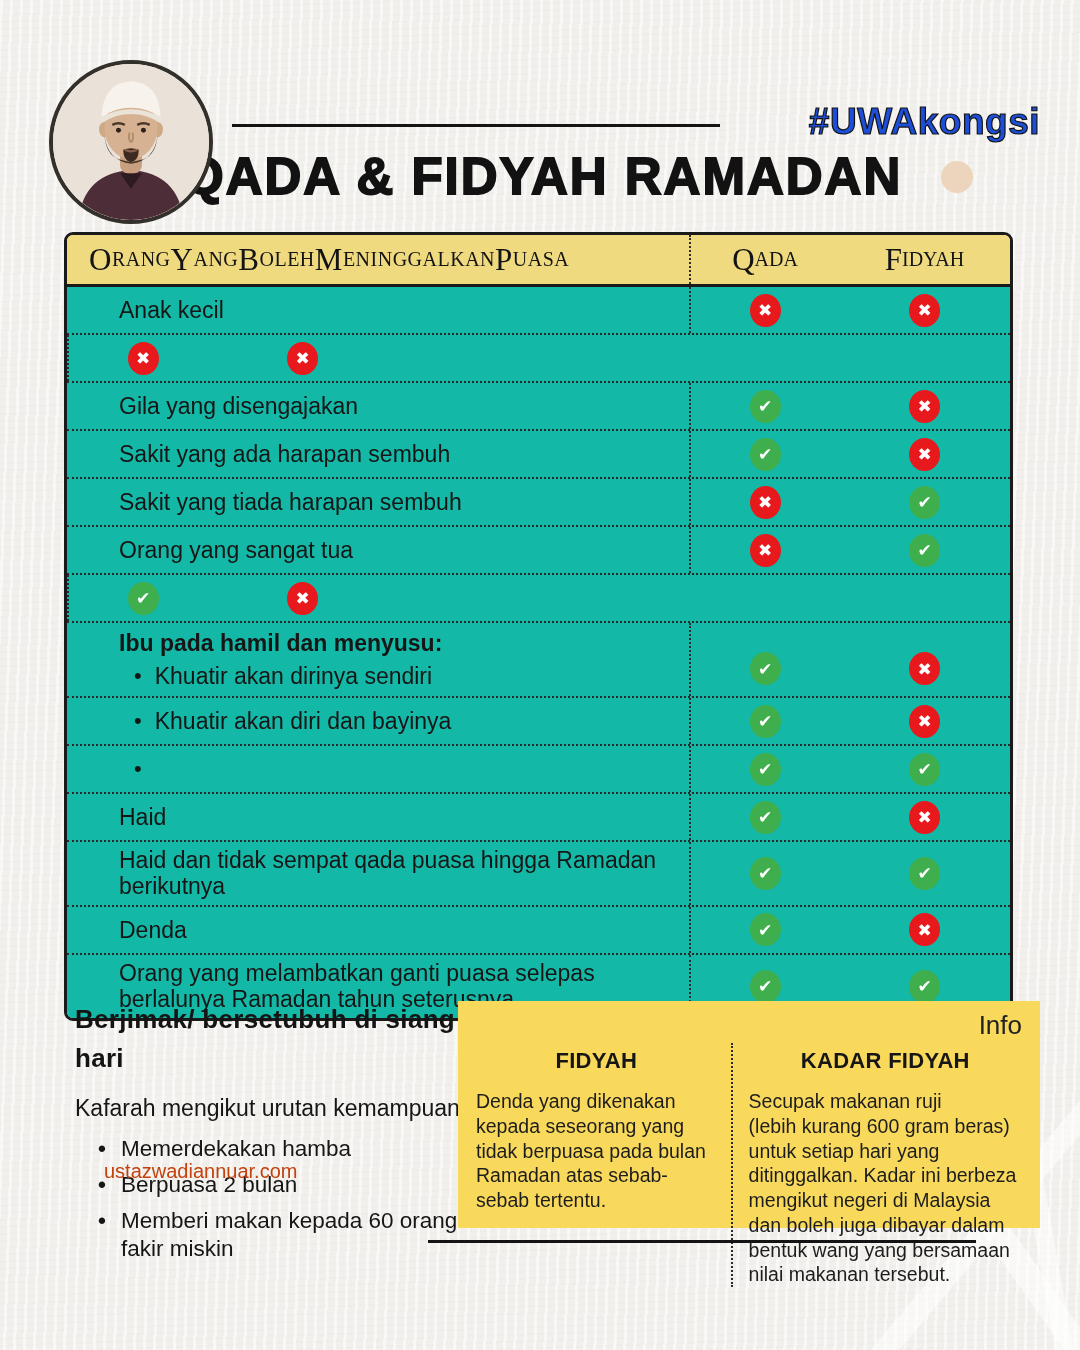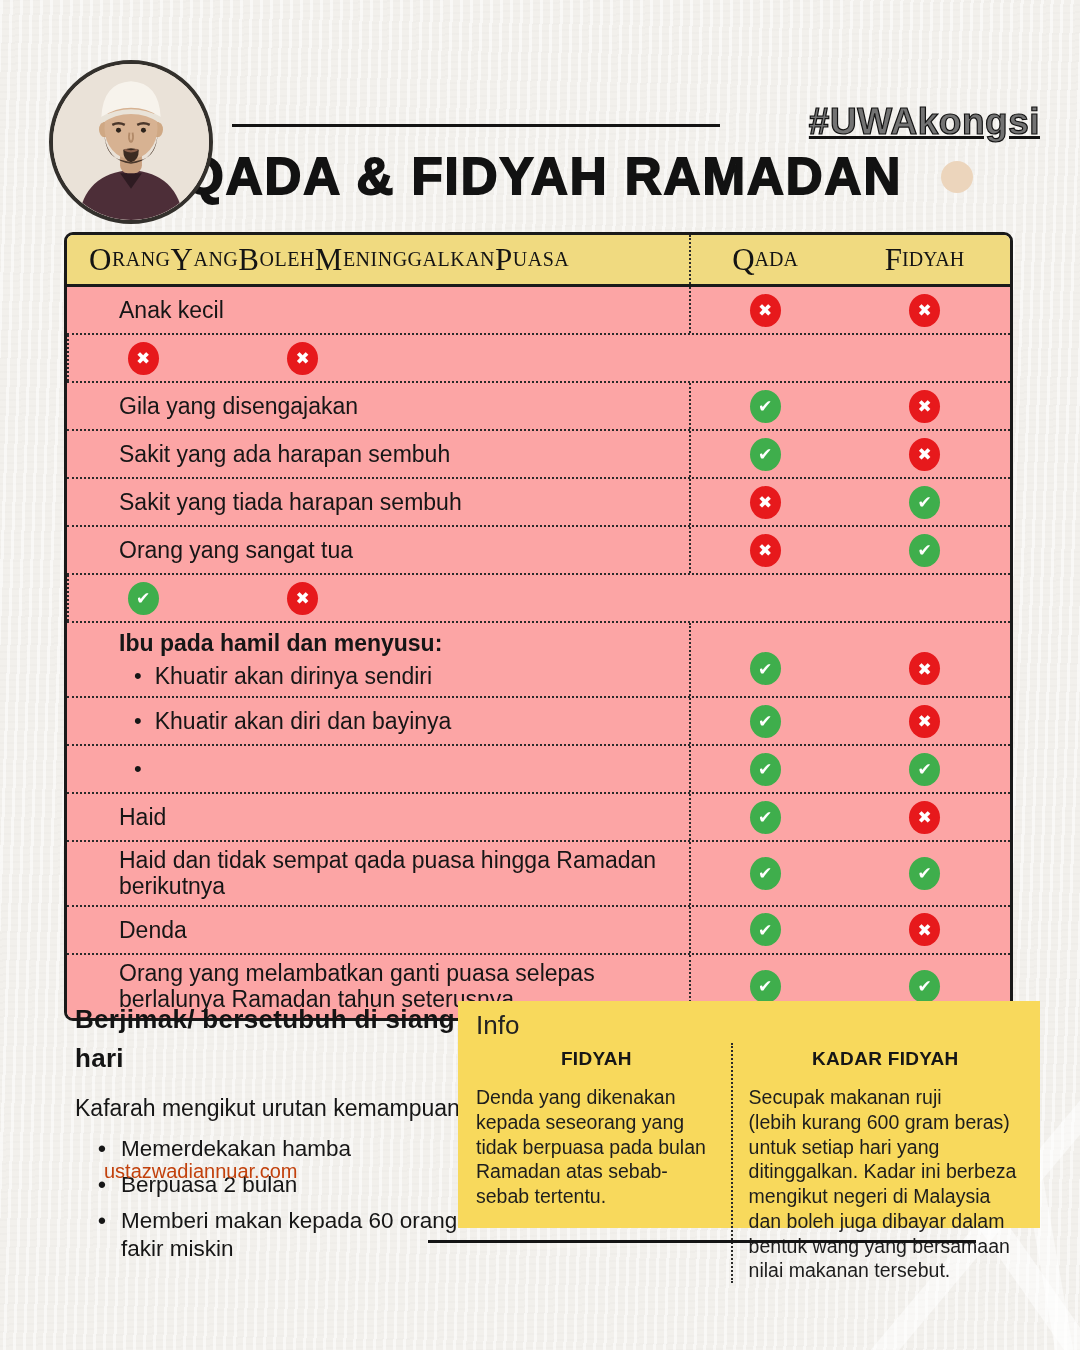--- a/index.html
+++ b/index.html
@@ -21,22 +21,22 @@
   .wm3{width:300px;height:18px;left:900px;top:1260px;transform:rotate(80deg)}
 
   
   .avatar{
     position:absolute;left:49px;top:60px;width:164px;height:164px;border-radius:50%;
     border:4px solid #33302c;background:#eae2d8;overflow:hidden;box-sizing:border-box;z-index:2;
   }
   .avatar svg{width:100%;height:100%;display:block}
   .header-line{position:absolute;left:232px;top:124px;width:488px;height:3px;background:#141414;z-index:1}
   .hashtag{
-    position:absolute;top:101px;right:40px;font-size:37px;font-weight:900;color:#737373;
-    letter-spacing:.5px;-webkit-text-stroke:1.2px #121212;z-index:1;text-decoration:underline;
+    position:absolute;top:101px;right:40px;font-size:37px;font-weight:900;color:#1d4ed8;
+    letter-spacing:.5px;-webkit-text-stroke:1.2px #121212;z-index:1;
   }
   .page-title{
     position:absolute;left:184px;top:147px;font-size:51px;font-weight:900;color:#121212;
     letter-spacing:2px;-webkit-text-stroke:1.8px #121212;white-space:nowrap;z-index:1;
   }
   .title-dot{position:absolute;left:941px;top:161px;width:32px;height:32px;border-radius:50%;
     background:var(--accent-dot,#ecd5bc);z-index:1}
 
   
   .qtable{
@@ -48,21 +48,21 @@
     border-bottom:3px solid #1a1a1a;border-radius:6px 6px 0 0;height:49px;
     font-family:"Liberation Serif",serif;color:#141414;
   }
   .thead .h-label{flex:1;display:flex;align-items:center;padding-left:22px;letter-spacing:.5px}
   .marks{width:321px;display:flex;align-self:stretch;border-left:2.5px dotted #2a2a2a;box-sizing:border-box}
   .mark-cell{display:flex;align-items:center;justify-content:center}
   .mark-cell.qada{width:148px}
   .mark-cell.fidyah{flex:1}
   .cap1{font-size:31px}
   .caps{font-size:20px}
-  .row{display:flex;border-top:2.5px dotted #2a2a2a;min-height:46px;background:#fca5a5}
+  .row{display:flex;border-top:2.5px dotted #2a2a2a;min-height:46px;background:#14b8a6}
   .tbody .row:first-child{border-top:none}
   .row:last-child{border-radius:0 0 6px 6px}
   .label-cell{
     flex:1;display:flex;flex-direction:column;justify-content:center;
     padding:5px 26px 5px 52px;font-size:23px;line-height:1.15;color:#161616;
   }
   .row-heading{font-weight:bold;padding-bottom:6px}
   .row-label{display:flex}
   .row-label .bdot{padding:0 13px 0 15px;font-size:22px}
   .row.with-heading{min-height:73px}
@@ -82,26 +82,26 @@
   .bl-list{margin-top:13px}
   .bl-item{display:flex;font-size:22.5px;line-height:1.25;margin-bottom:8px}
   .bl-item .bdot{padding:0 15px 0 23px;font-weight:bold}
   .website{position:absolute;left:104px;top:1160px;font-size:20px;color:#c2410c;z-index:1}
 
   
   .info{
     position:absolute;left:458px;top:1001px;width:582px;height:227px;box-sizing:border-box;
     background:var(--info-yellow,#f8d95c);padding:9px 18px 0 18px;z-index:1;
   }
-  .info-title{text-align:left;font-size:26px;color:#222}
+  .info-title{text-align:right;font-size:26px;color:#222}
   .info-cols{display:flex;margin-top:2px}
   .info-col{box-sizing:border-box}
   .info-col.left{width:47%;padding-right:14px;border-right:2.5px dotted #2a2a2a}
   .info-col.right{flex:1;padding-left:16px}
-  .info-h{font-weight:bold;text-align:center;font-size:19px;margin:5px 0 15px;letter-spacing:.3px}
+  .info-h{font-weight:bold;text-align:center;font-size:22px;margin:5px 0 15px;letter-spacing:.3px}
   .info-body{font-size:19.5px;line-height:1.27;color:#1d1d1d}
   .info-body .lead{font-weight:normal}
   .info-body .lead.block{display:block}
   .footer-line{position:absolute;left:428px;top:1240px;width:548px;height:3px;background:#141414;z-index:1}
 </style>
 </head>
 <body style="--header-yellow: #f0da80; --info-yellow: #f8d95c; --check-green: #3fae4c; --cross-red: #e7191c; --accent-dot: #ecd5bc;">
 
 <div class="texture"></div>
 <div class="watermark wm1"></div>

